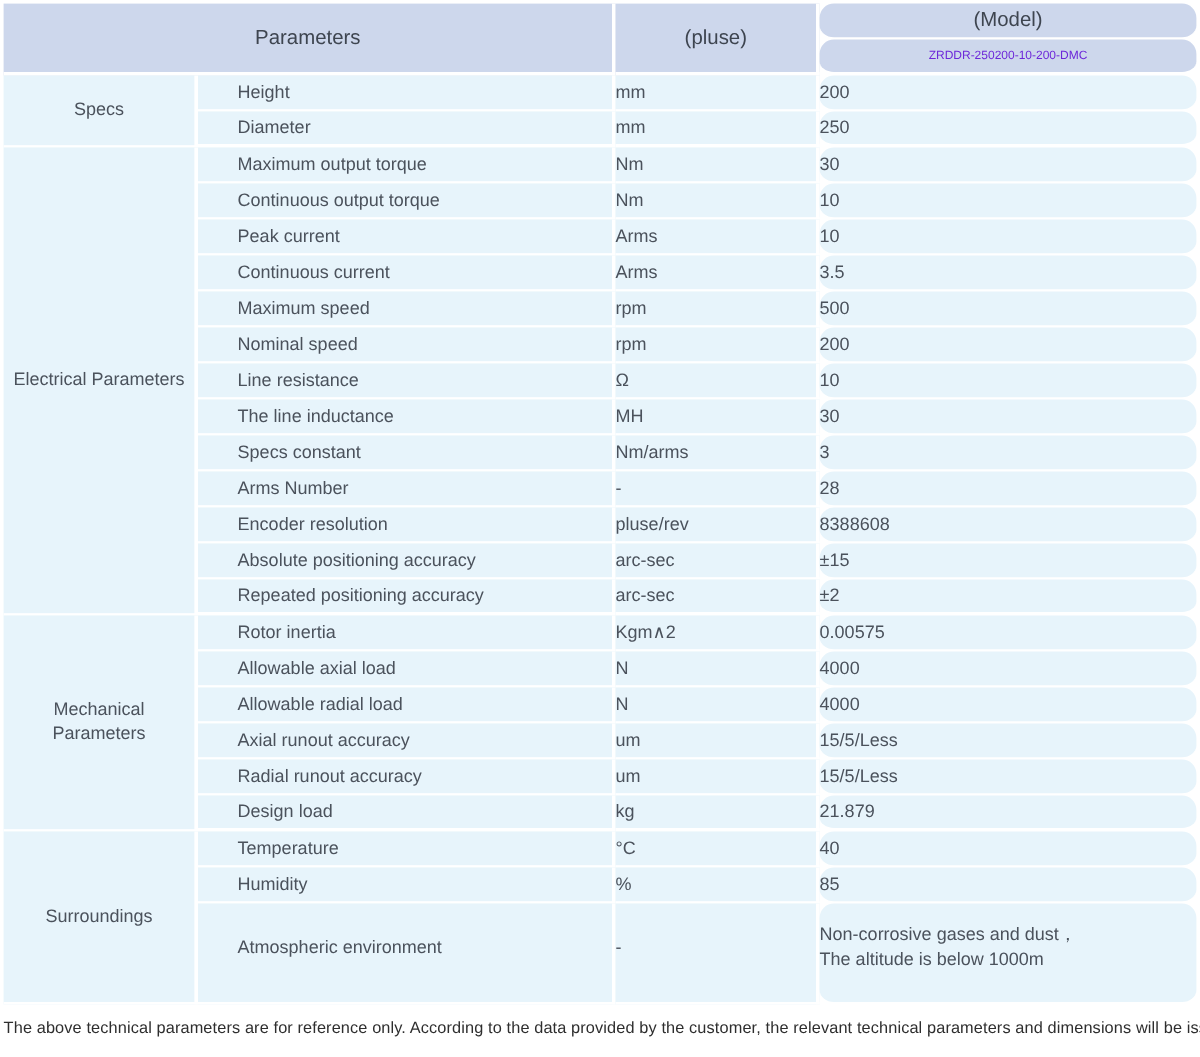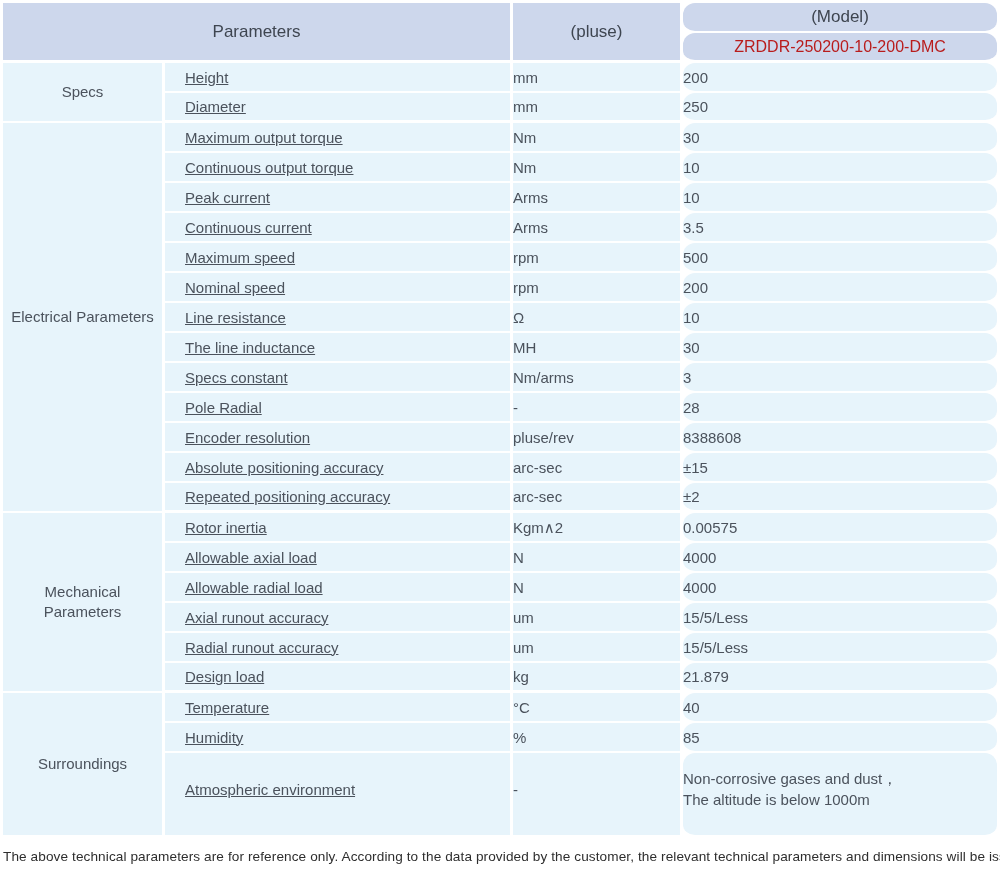--- a/index.html
+++ b/index.html
@@ -43,43 +43,42 @@
     color: #3e4550;
     font-size: 17px;
     text-align: center;
     vertical-align: middle;
   }
   th.h-params  { height: 60px; }
   th.h-unit    { height: 60px; }
   th.h-model   { height: 29px; }
   th.h-model-sub {
     height: 29px;
-    font-size: 16px;
-    color: #b91c1c;
+    font-size: 10px;
+    color: #6d28d9;
     border-bottom: 3px solid #ffffff;
   }
   th.h-params, th.h-unit { border-bottom: 3px solid #ffffff; }
 
   
   tbody td {
     background: #e7f4fb;
     color: #4b525c;
     font-size: 15px;
     height: 30px;
     vertical-align: middle;
   }
   td.sec {
     text-align: center;
     padding: 0 5px;
     line-height: 1.35;
   }
   td.p {
     text-align: left;
-    padding-left: 20px;
-    text-decoration: underline;
+    padding-left: 33px;
   }
   td.u, td.v {
     text-align: left;
     white-space: pre-line;
     line-height: 1.4;
   }
   tr.section-end td { border-bottom: 3px solid #ffffff; }
   tr.tall td { height: 84px; padding-bottom: 10px; }
   tr.tall td.p { padding-bottom: 10px; margin-top: 27px; }
 
@@ -167,21 +166,21 @@
         <td class="p">The line inductance</td>
         <td class="u">MH</td>
         <td class="v">30</td>
       </tr>
       <tr>
         <td class="p">Specs constant</td>
         <td class="u">Nm/arms</td>
         <td class="v">3</td>
       </tr>
       <tr>
-        <td class="p">Pole Radial</td>
+        <td class="p">Arms Number</td>
         <td class="u">-</td>
         <td class="v">28</td>
       </tr>
       <tr>
         <td class="p">Encoder resolution</td>
         <td class="u">pluse/rev</td>
         <td class="v">8388608</td>
       </tr>
       <tr>
         <td class="p">Absolute positioning accuracy</td>

